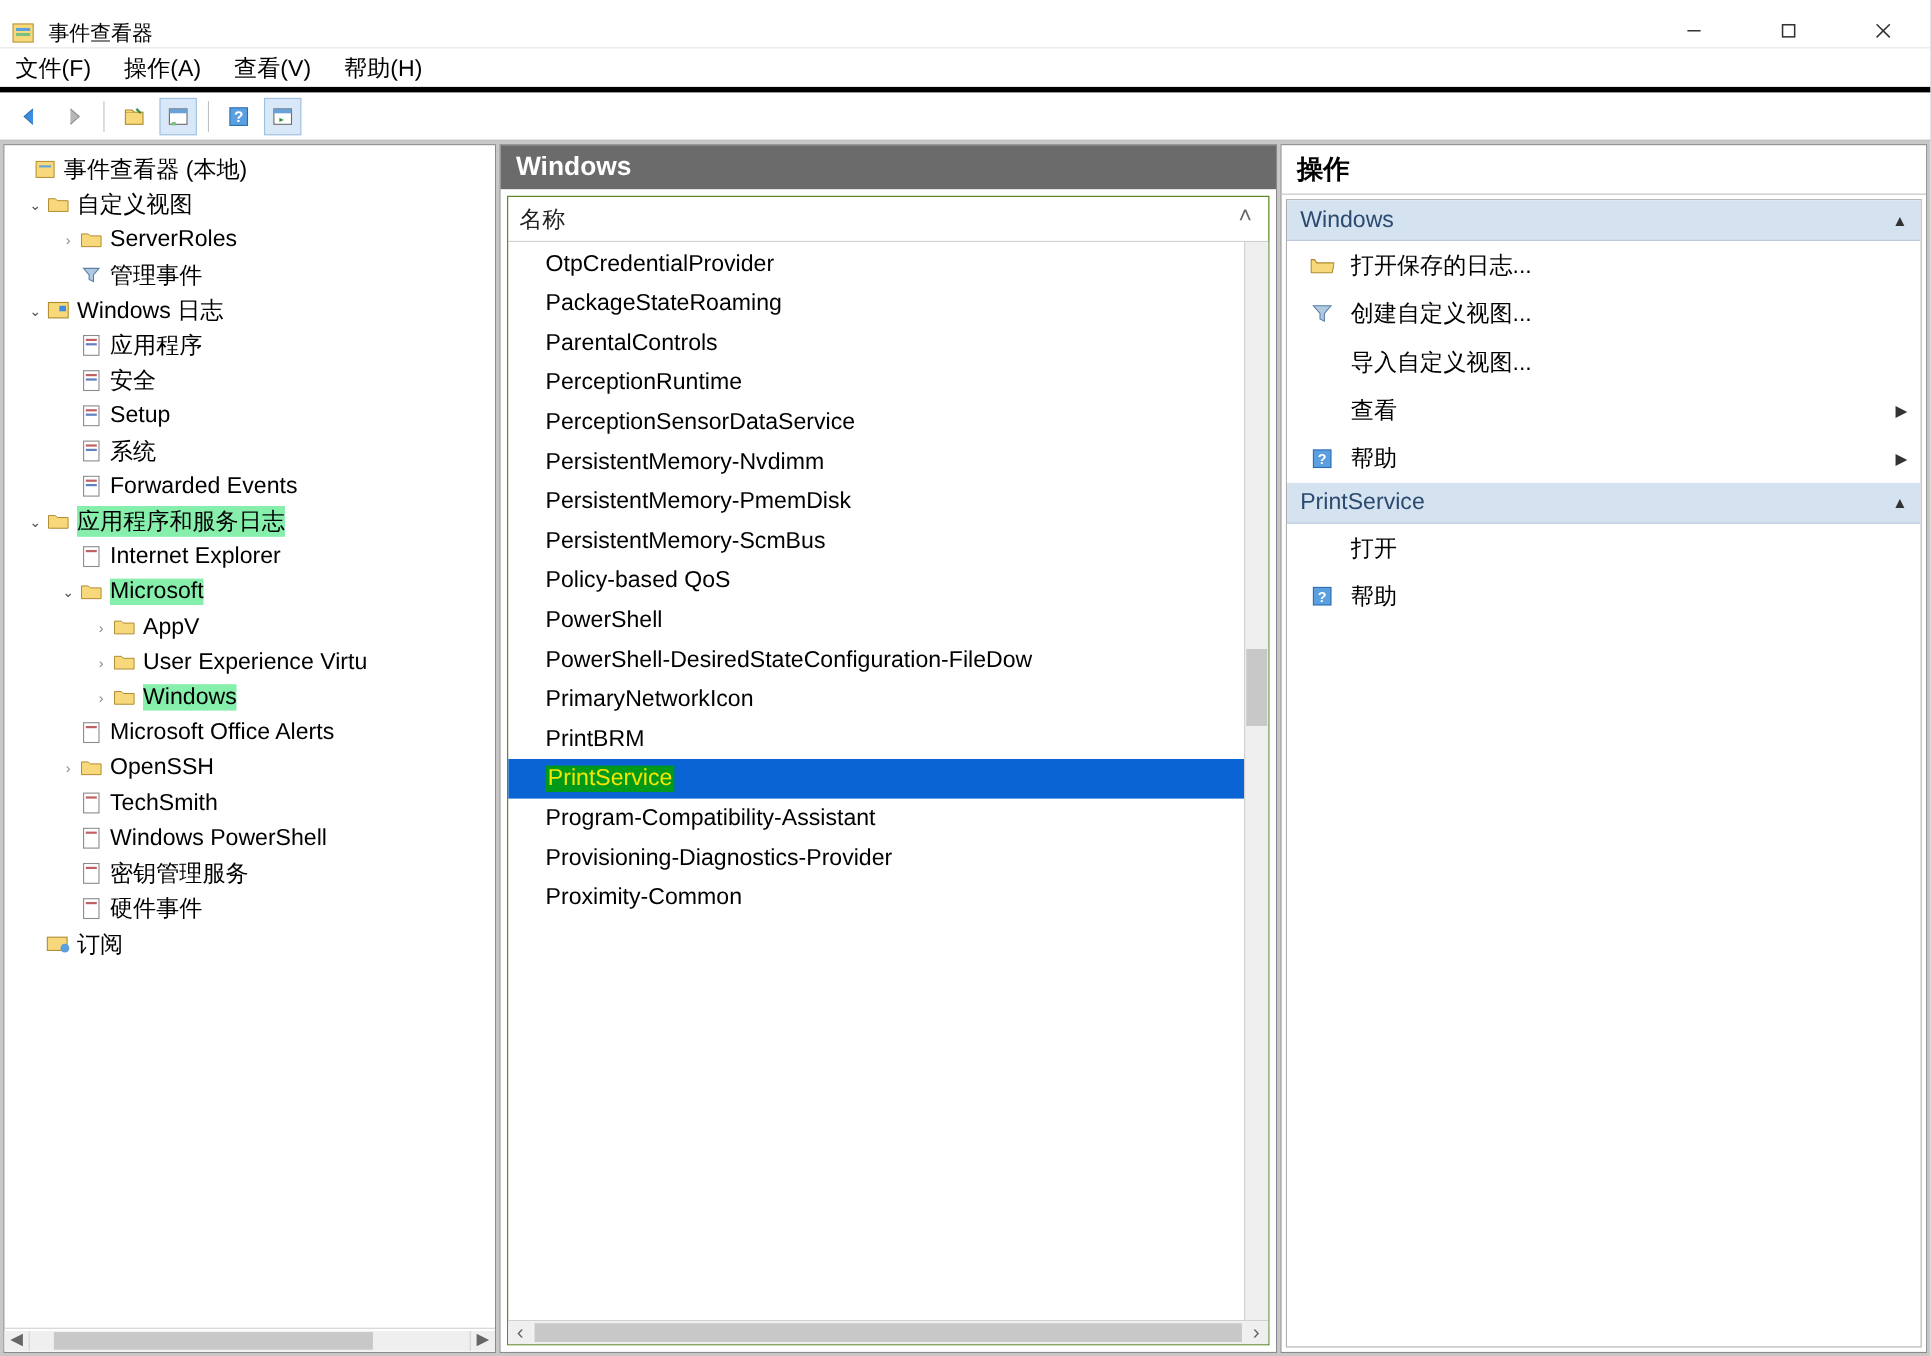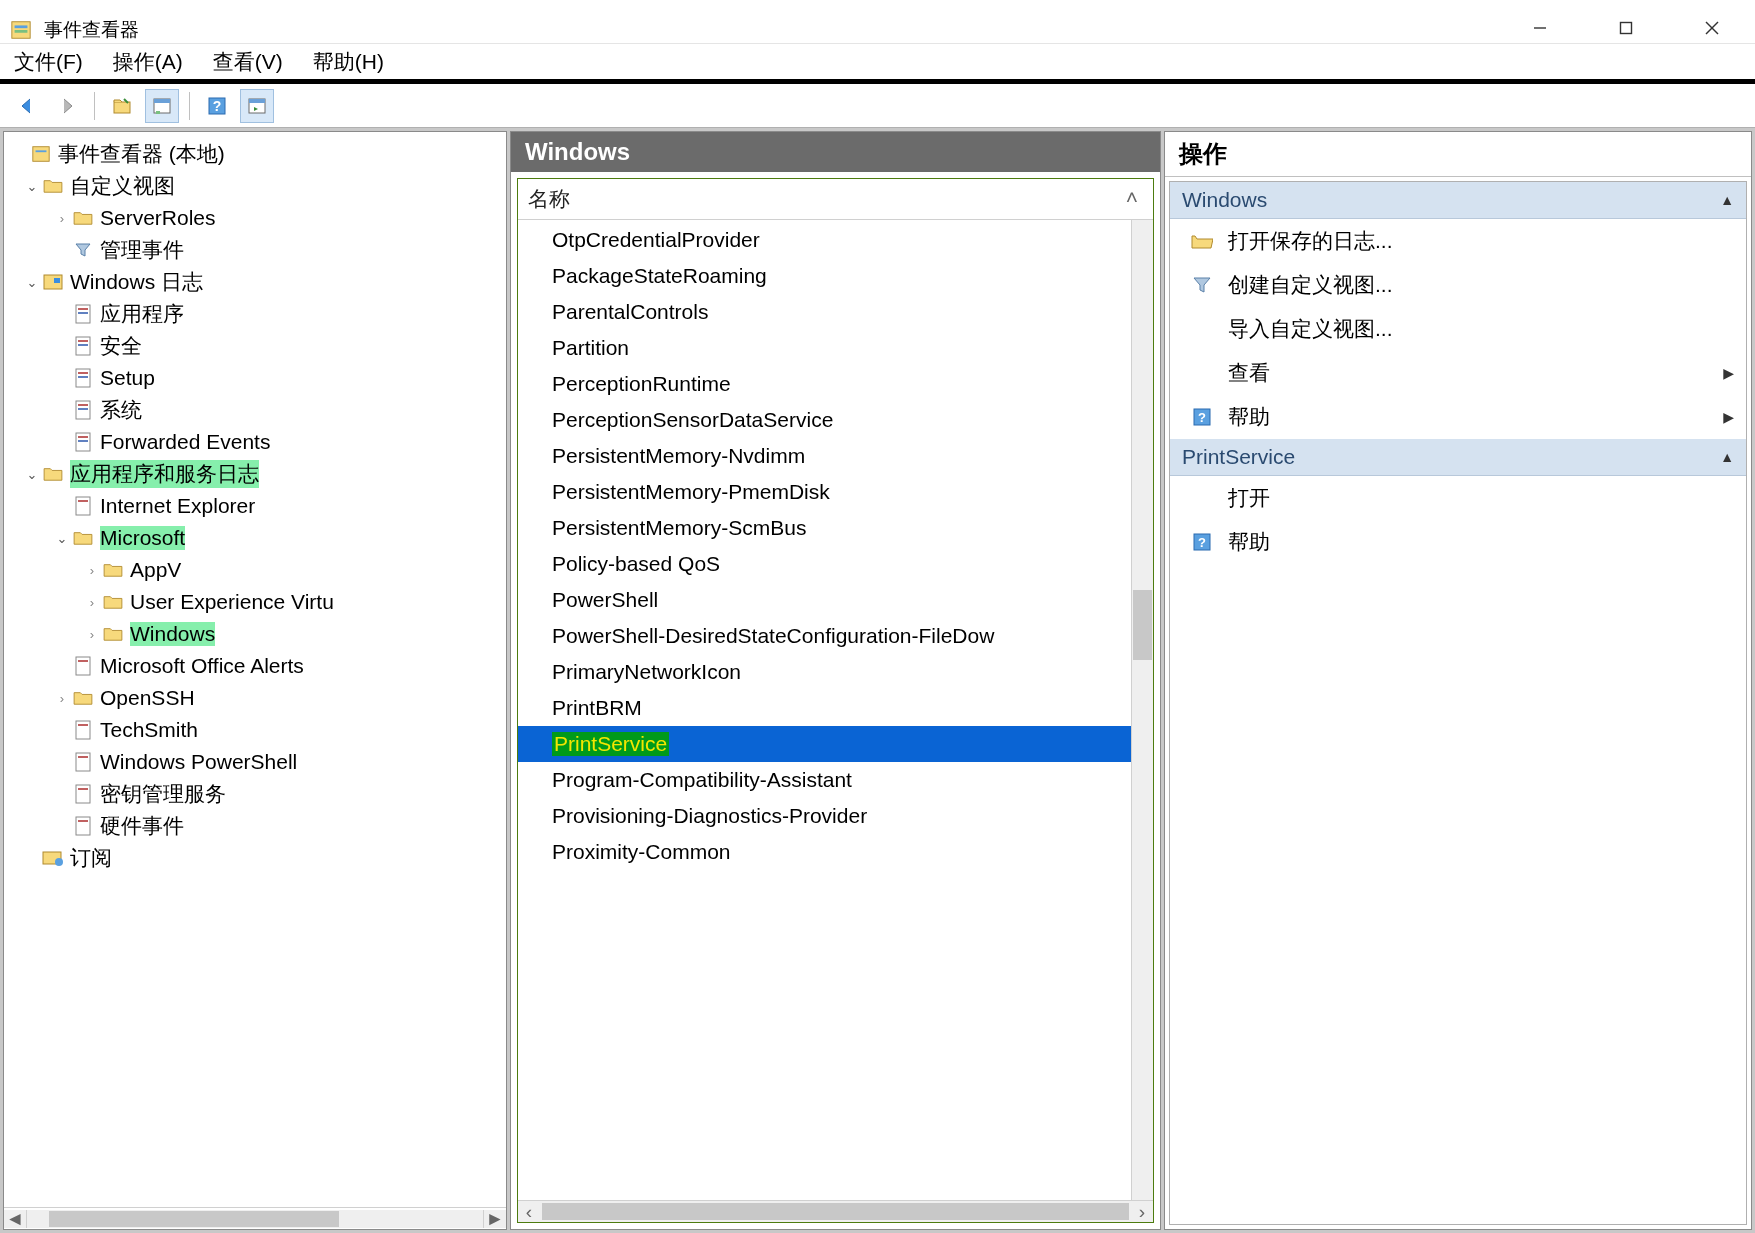--- a/index.html
+++ b/index.html
@@ -62,21 +62,21 @@
     gap: 3px;
     min-height: 0;
   }
   .pane {
     background: #fff;
     border: 1px solid #8a8a8a;
     display: flex;
     flex-direction: column;
     min-height: 0;
   }
-  .pane.tree-pane { width: 504px; }
+  .pane.tree-pane { width: 448px; }
   .pane.center-pane { flex: 1; }
   .pane.actions-pane { width: 588px; }
 
   
   .tree-body { flex:1; overflow:hidden; padding: 6px 0 0 0;}
   .tree-item {
     display:flex; align-items:center; height:32px; font-size:21px;
     white-space:nowrap; cursor:default;
   }
   .tree-toggle { width:20px; display:inline-flex; justify-content:center; color:#555; font-size:13px;}
@@ -463,23 +463,20 @@
             <div class="ctr-row">
               <span>OtpCredentialProvider</span>
             </div>
             <div class="ctr-row">
               <span>PackageStateRoaming</span>
             </div>
             <div class="ctr-row">
               <span>ParentalControls</span>
             </div>
             <div class="ctr-row">
-              <span>Partition</span>
-            </div>
-            <div class="ctr-row">
               <span>PerceptionRuntime</span>
             </div>
             <div class="ctr-row">
               <span>PerceptionSensorDataService</span>
             </div>
             <div class="ctr-row">
               <span>PersistentMemory-Nvdimm</span>
             </div>
             <div class="ctr-row">
               <span>PersistentMemory-PmemDisk</span>

